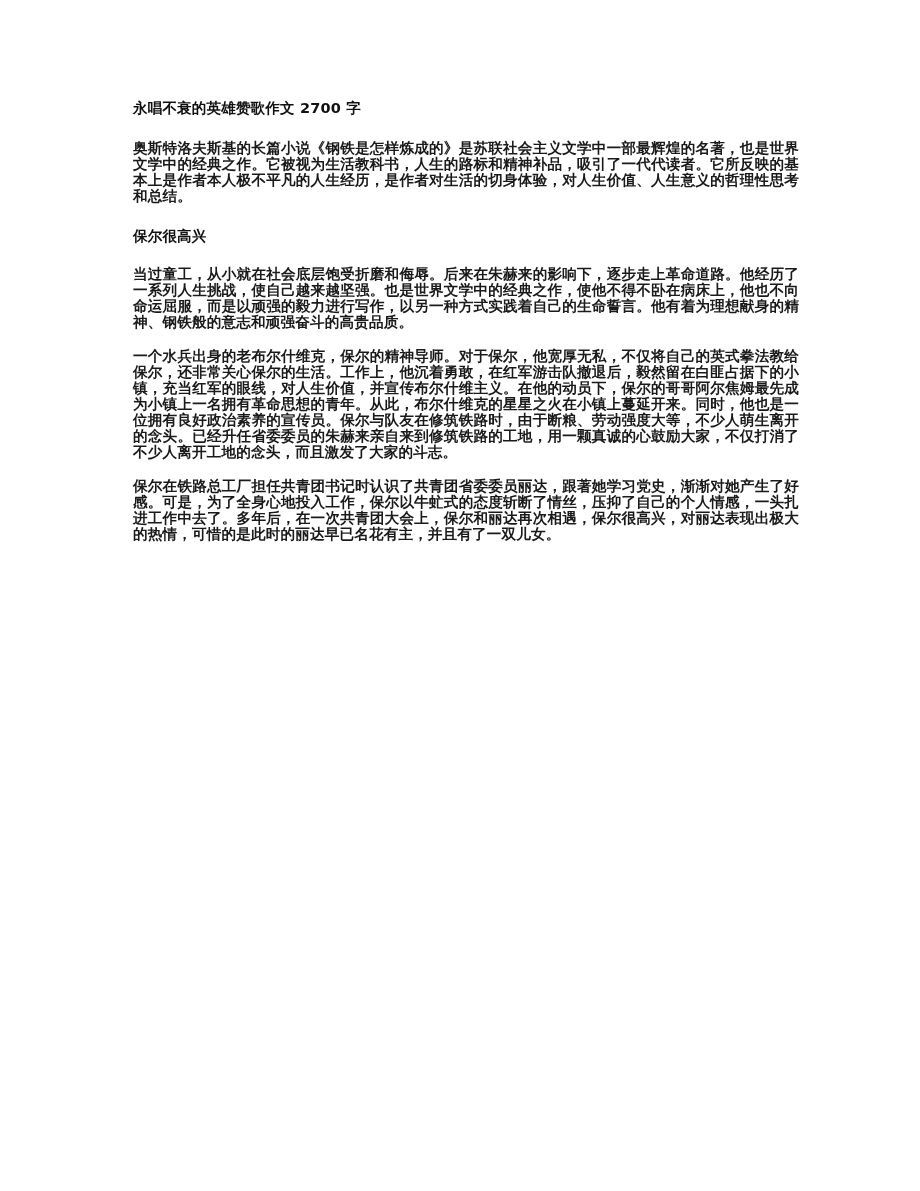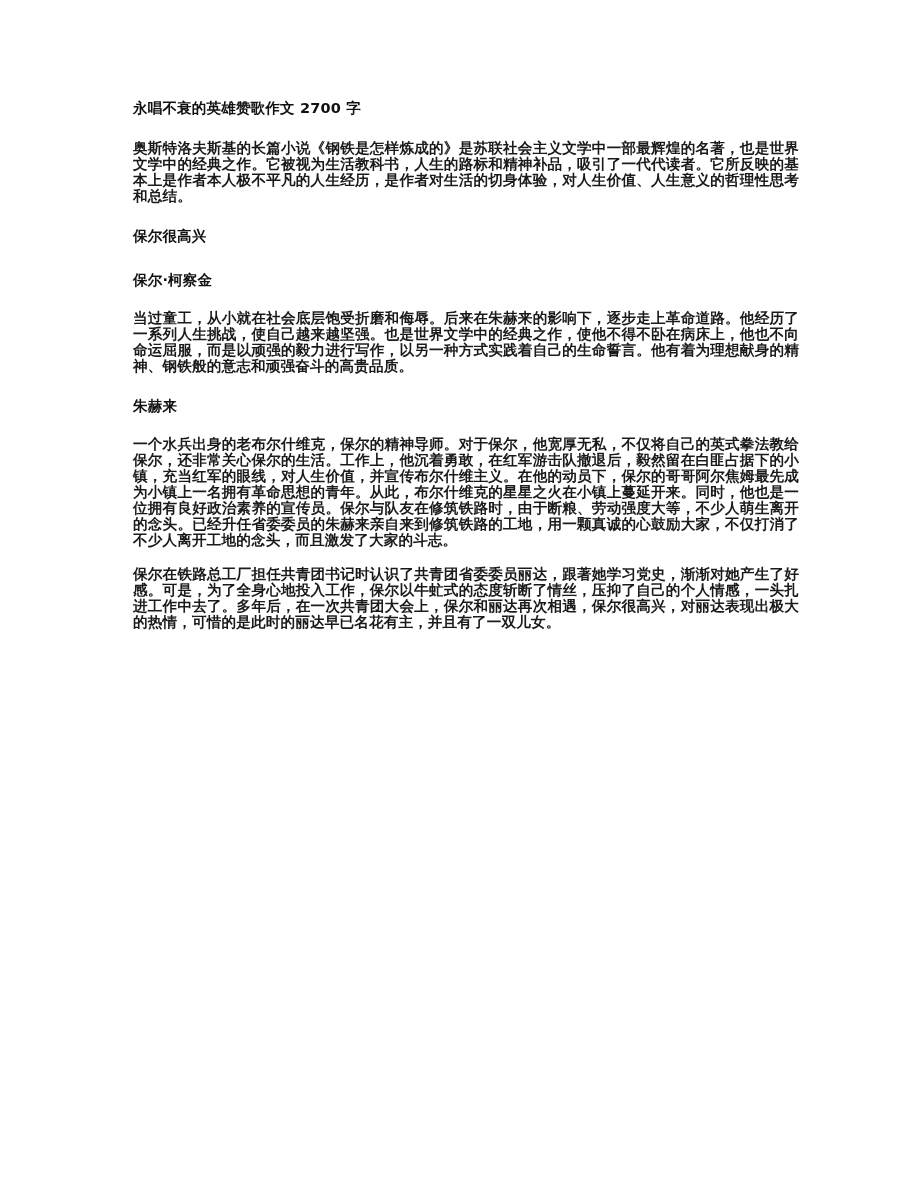--- a/index.html
+++ b/index.html
@@ -52,19 +52,17 @@
   .para:last-child { margin-bottom: 12px; }
 </style>
 </head>
 <body>
 
 <div class="page">
   <h1 class="doc-title">永唱不衰的英雄赞歌作文 2700 字</h1>
   <div id="doc-body">
       <p class="para">奥斯特洛夫斯基的长篇小说《钢铁是怎样炼成的》是苏联社会主义文学中一部最辉煌的名著，也是世界文学中的经典之作。它被视为生活教科书，人生的路标和精神补品，吸引了一代代读者。它所反映的基本上是作者本人极不平凡的人生经历，是作者对生活的切身体验，对人生价值、人生意义的哲理性思考和总结。</p>
       <h2 class="section-heading">保尔很高兴</h2>
-      <h2 class="section-heading">保尔·柯察金</h2>
       <p class="para">当过童工，从小就在社会底层饱受折磨和侮辱。后来在朱赫来的影响下，逐步走上革命道路。他经历了一系列人生挑战，使自己越来越坚强。也是世界文学中的经典之作，使他不得不卧在病床上，他也不向命运屈服，而是以顽强的毅力进行写作，以另一种方式实践着自己的生命誓言。他有着为理想献身的精神、钢铁般的意志和顽强奋斗的高贵品质。</p>
-      <h2 class="section-heading">朱赫来</h2>
       <p class="para">一个水兵出身的老布尔什维克，保尔的精神导师。对于保尔，他宽厚无私，不仅将自己的英式拳法教给保尔，还非常关心保尔的生活。工作上，他沉着勇敢，在红军游击队撤退后，毅然留在白匪占据下的小镇，充当红军的眼线，对人生价值，并宣传布尔什维主义。在他的动员下，保尔的哥哥阿尔焦姆最先成为小镇上一名拥有革命思想的青年。从此，布尔什维克的星星之火在小镇上蔓延开来。同时，他也是一位拥有良好政治素养的宣传员。保尔与队友在修筑铁路时，由于断粮、劳动强度大等，不少人萌生离开的念头。已经升任省委委员的朱赫来亲自来到修筑铁路的工地，用一颗真诚的心鼓励大家，不仅打消了不少人离开工地的念头，而且激发了大家的斗志。</p>
       <p class="para">保尔在铁路总工厂担任共青团书记时认识了共青团省委委员丽达，跟著她学习党史，渐渐对她产生了好感。可是，为了全身心地投入工作，保尔以牛虻式的态度斩断了情丝，压抑了自己的个人情感，一头扎进工作中去了。多年后，在一次共青团大会上，保尔和丽达再次相遇，保尔很高兴，对丽达表现出极大的热情，可惜的是此时的丽达早已名花有主，并且有了一双儿女。</p>
     </div>
 </div>
 
 </body></html>

